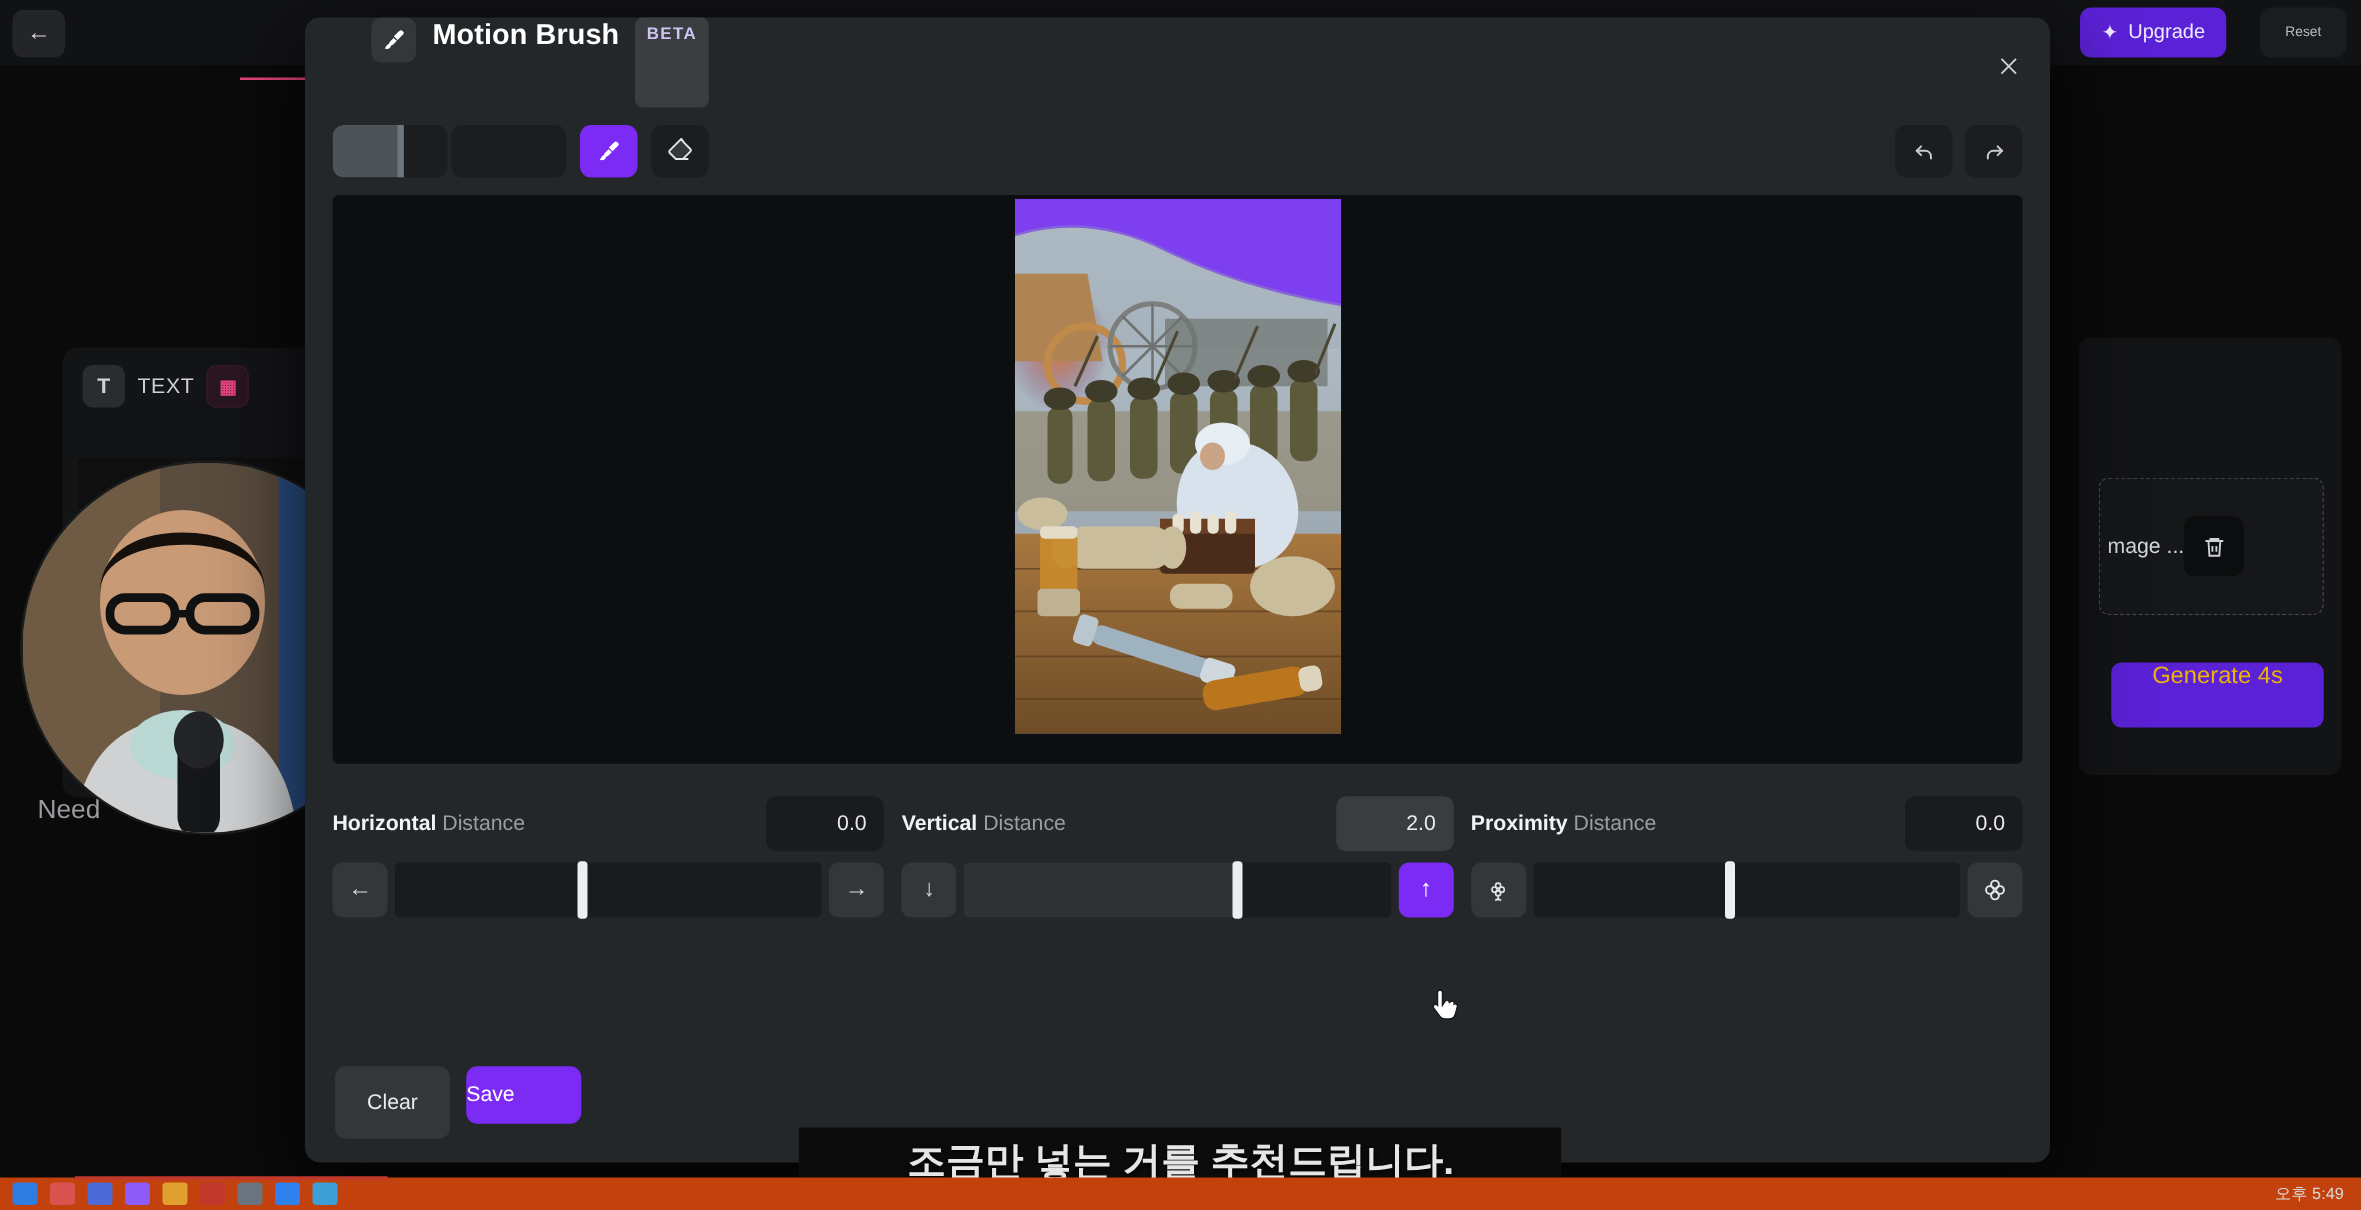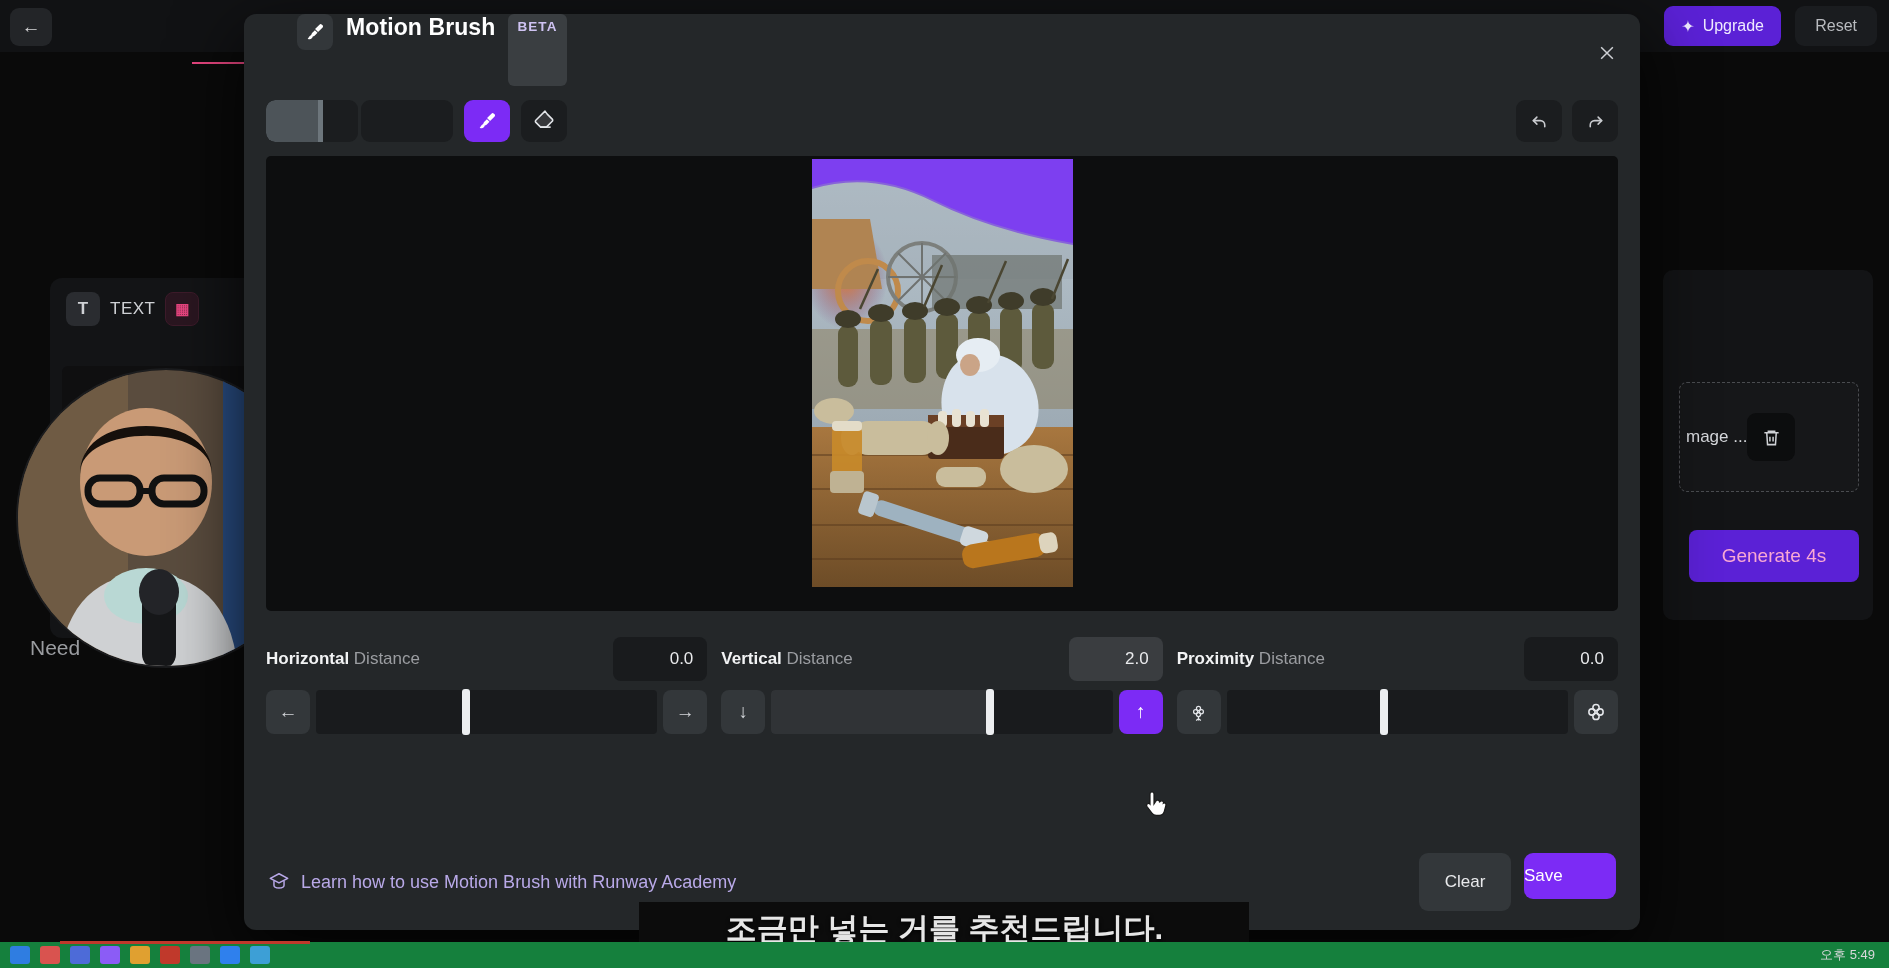--- a/index.html
+++ b/index.html
@@ -25,21 +25,21 @@
   }
   .upgrade-btn {
     position: absolute; right: 108px; top: 6px; height: 40px;
     background: #5b21d6; border-radius: 9px; color: #efeaff;
     display: flex; align-items: center; gap: 8px; padding: 0 17px;
     font-size: 16px; font-weight: 500;
   }
   .reset-btn {
     position: absolute; right: 12px; top: 6px; height: 40px;
     background: #1a1c1f; border-radius: 9px; color: #b9bbbf;
-    display: flex; align-items: center; padding: 0 20px; font-size: 16px;
+    display: flex; align-items: center; padding: 0 20px; font-size: 11px;
   }
   .bg-left-panel {
     position: absolute; left: 50px; top: 278px; width: 300px; height: 360px;
     background: #131416; border-radius: 12px;
   }
   .bg-tabs { display: flex; align-items: center; gap: 10px; padding: 14px 16px; }
   .tab-chip {
     width: 34px; height: 34px; border-radius: 8px; background: #2a2c30;
     display: flex; align-items: center; justify-content: center;
     color: #cfd1d5; font-size: 17px; font-weight: 700;
@@ -62,22 +62,22 @@
     border: 1px dashed #4a4c50; border-radius: 8px; background: #161719;
     display: flex; align-items: center; padding-left: 6px;
   }
   .img-drop .lbl { color: #d6d8dc; font-size: 17px; white-space: nowrap; }
   .trash-btn {
     width: 48px; height: 48px; border-radius: 9px; background: #0c0d0e;
     display: flex; align-items: center; justify-content: center; color: #cfd1d5; font-size: 19px;
   }
   .generate-btn {
     position: absolute; right: 30px; top: 530px; width: 170px; height: 52px;
-    background: #5b21d6; border-radius: 8px; color: #f9a8d4;
-    display: flex; align-items: center; justify-content: center;
+    background: #5b21d6; border-radius: 8px; color: #eab308;
+    display: flex; justify-content: center;
     font-size: 19px; font-weight: 500;
   }
 
   
   .webcam {
     position: absolute; left: 16px; top: 368px; width: 300px; height: 300px;
     border-radius: 50%; overflow: hidden; border: 2px solid #1b1c1e;
   }
 
   
@@ -193,21 +193,21 @@
     position: absolute; left: 639px; top: 902px; width: 610px; height: 42px;
     background: #0c0c0c; z-index: 50;
   }
   .subtitle {
     position: absolute; left: 0; right: 0; bottom: 18px; text-align: center; z-index: 55;
     color: #e6e6e6; font-size: 31px; font-weight: 700;
     text-shadow: 0 2px 4px #000;
   }
   .taskbar {
     position: absolute; left: 0; right: 0; bottom: 0; height: 26px;
-    background: #15803d; z-index: 58; display: flex; align-items: center; gap: 10px; padding-left: 10px;
+    background: #c2410c; z-index: 58; display: flex; align-items: center; gap: 10px; padding-left: 10px;
   }
   .tb-icon { width: 20px; height: 18px; border-radius: 3px; }
   .tb-clock { position: absolute; right: 14px; color: #d8d8da; font-size: 13px; }
   .red-line { position: absolute; left: 60px; bottom: 24px; width: 250px; height: 3px; background: #c0392b; z-index: 59; }
 </style>
 </head>
 <body>
 
 <div id="root">
 
@@ -492,27 +492,20 @@
                 <circle cx="7.6" cy="12" r="3.4"></circle>
               <circle cx="16.4" cy="12" r="3.4"></circle>
                 <circle cx="12" cy="16.8" r="3.4"></circle>
             </svg>
           </div>
         </div>
       </div>
     </div>
 
     <div class="footer">
-      <div class="learn-link">
-        <svg width="22" height="22" viewBox="0 0 24 24" fill="none" stroke="currentColor" stroke-width="1.6" stroke-linejoin="round">
-          <path d="M12 3 2.5 8 12 13l9.5-5z"></path>
-            <path d="M6.5 10.5v5c0 1.7 2.5 3 5.5 3s5.5-1.3 5.5-3v-5"></path>
-        </svg>
-        <span>Learn how to use Motion Brush with Runway Academy</span>
-      </div>
       <div class="footer-actions">
         <div class="btn-clear">
           <span>Clear</span>
         </div>
         <div class="btn-save">
           <span>Save</span>
         </div>
       </div>
     </div>
   </div>

